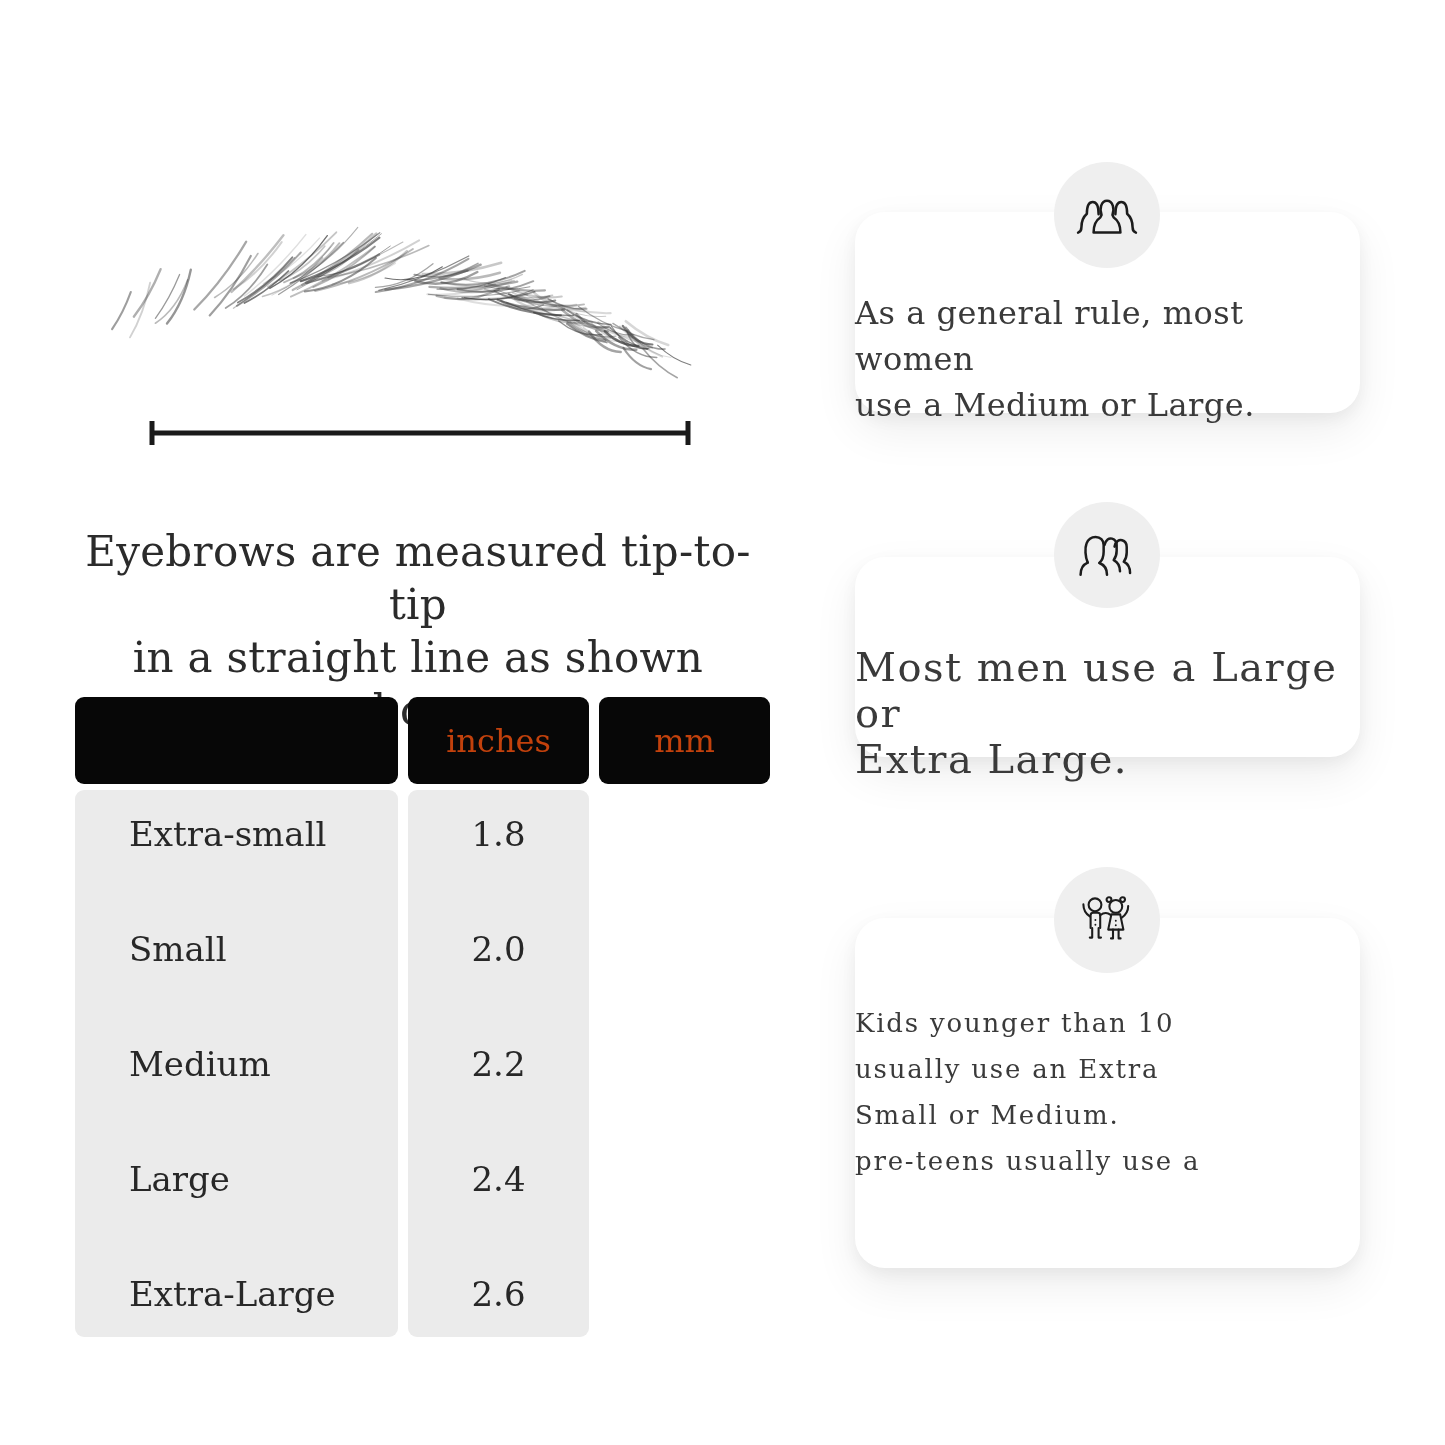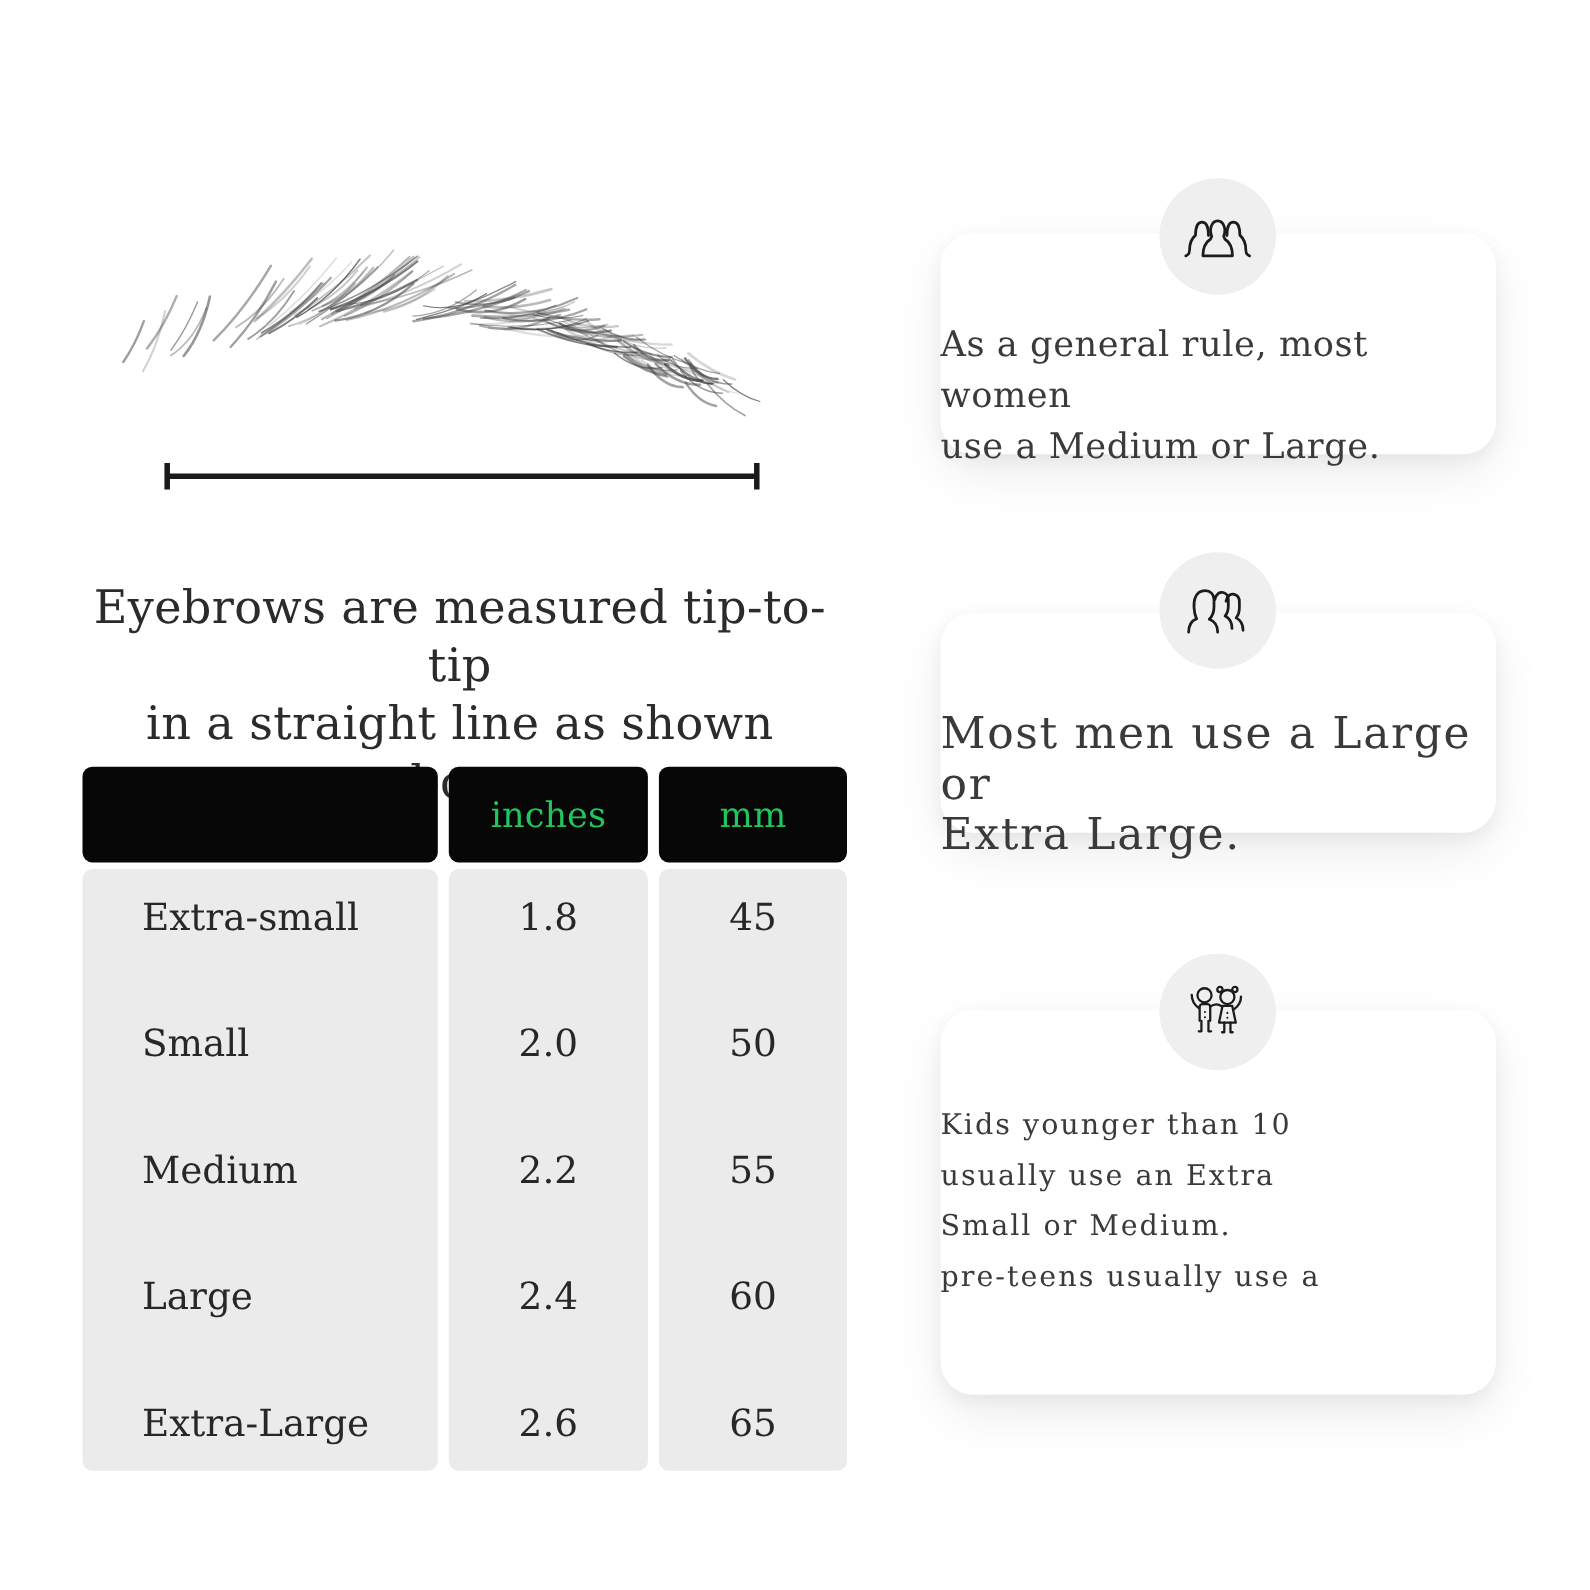--- a/index.html
+++ b/index.html
@@ -12,21 +12,21 @@
   .eyebrow-wrap svg { width:100%; height:100%; overflow:visible; }
 
   .measure-line { position:absolute; left:144px; top:419px; width:552px; height:28px; }
 
   .caption { position:absolute; left:78px; top:501px; width:680px; text-align:center;
              font-size:42px; line-height:53px; color:#2b2b2b; letter-spacing:0.3px;margin-top:24px; }
 
   
   .tbl-header { position:absolute; left:75px; top:697px; display:grid;
                 grid-template-columns:323px 181px 171px; column-gap:10px; }
-  .hcell { height:87px; background:#070707; border-radius:9px; color:#22c55e;
+  .hcell { height:87px; background:#070707; border-radius:9px; color:#c2410c;
            display:flex; align-items:center; justify-content:center; font-size:32px; }
   .tbl-body { position:absolute; left:75px; top:790px; display:grid;
               grid-template-columns:323px 181px 171px; column-gap:10px; }
   .bcol { background:#ebebeb; border-radius:9px; display:flex; flex-direction:column;gap:28px; }
   .bcell { height:87px; display:flex; align-items:center; justify-content:center;
            font-size:34px; color:#272727; }
   .bcol.first .bcell { justify-content:flex-start; padding-left:54px; }
 
   
   .card { position:absolute; left:855px; width:505px; background:#ffffff; border-radius:30px;
@@ -209,27 +209,20 @@
       <div class="bcell">Large</div>
       <div class="bcell">Extra-Large</div>
     </div>
     <div class="bcol">
       <div class="bcell">1.8</div>
       <div class="bcell">2.0</div>
       <div class="bcell">2.2</div>
       <div class="bcell">2.4</div>
       <div class="bcell">2.6</div>
     </div>
-    <div class="bcol">
-      <div class="bcell">45</div>
-      <div class="bcell">50</div>
-      <div class="bcell">55</div>
-      <div class="bcell">60</div>
-      <div class="bcell">65</div>
-    </div>
   </div>
 
   <div class="card c1"></div>
   <div class="card c2"></div>
   <div class="card c3"></div>
 
   <div class="icon-circle i1">
     <svg class="icon-svg" width="64" height="52" viewBox="0 0 76 62" xmlns="http://www.w3.org/2000/svg" fill="none" stroke="#1c1c1c" stroke-width="3" stroke-linecap="round" stroke-linejoin="round">
       <path d="M28 30 C28 21 25.5 15.5 21 15.5 C16.5 15.5 14 21 14 29.5 C9.5 33.5 7.5 38.5 7.5 45.5 C7.5 49 6 51 3.5 52"></path>
       <path d="M48 30 C48 21 50.5 15.5 55 15.5 C59.5 15.5 62 21 62 29.5 C66.5 33.5 68.5 38.5 68.5 45.5 C68.5 49 70 51 72.5 52"></path>

